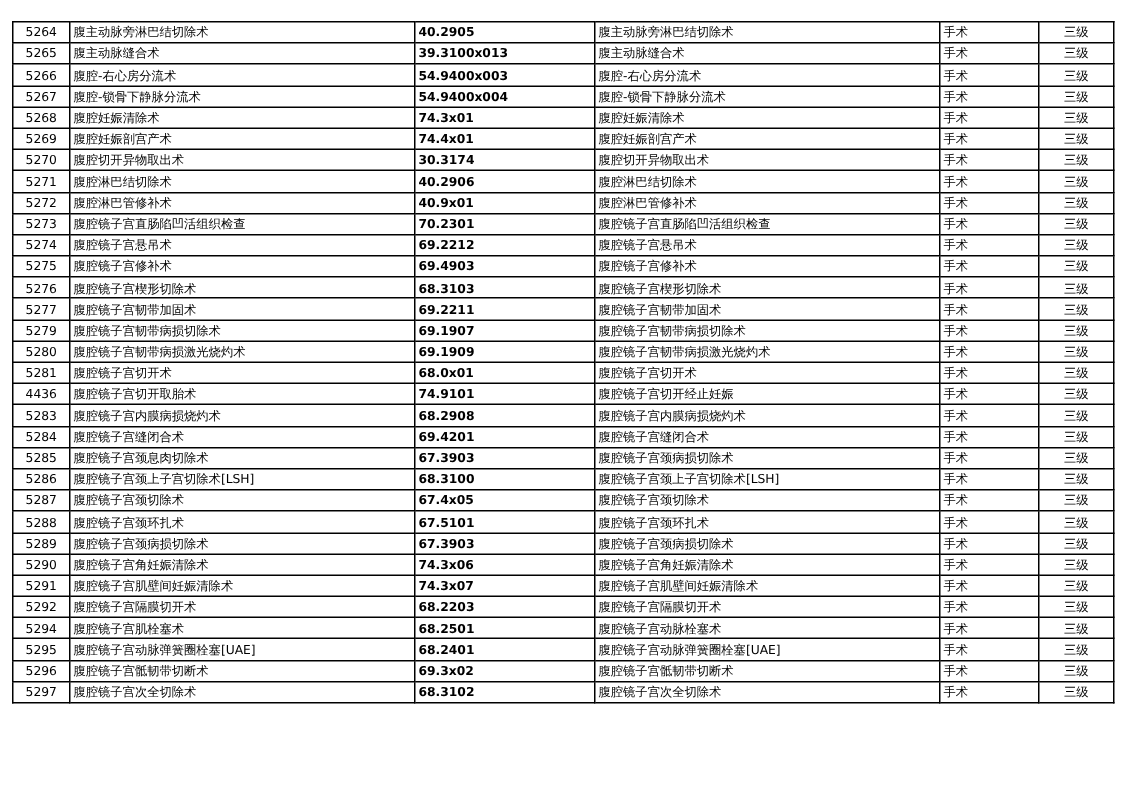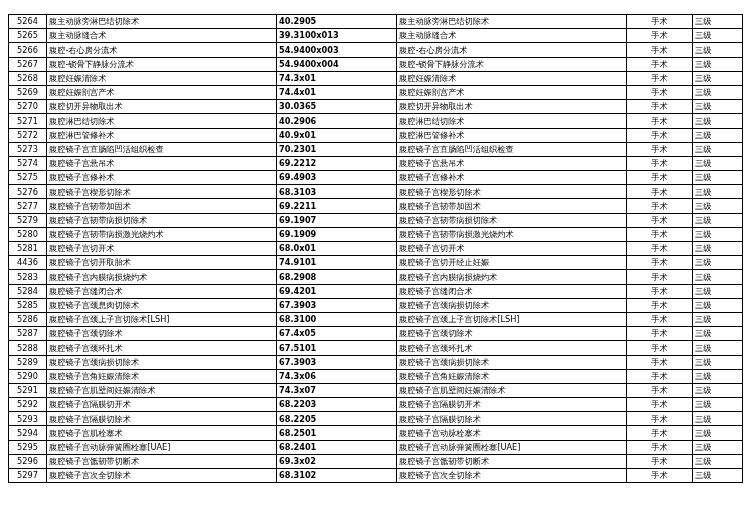--- a/index.html
+++ b/index.html
@@ -41,22 +41,22 @@
   col.c-name   { width: 230px; }
   col.c-icd    { width: 120px; }
   col.c-name2  { width: 230px; }
   col.c-type   { width: 66px; }
   col.c-level  { width: 50px; }
 
   td.code  { text-align: center; }
   td.name  { text-align: left; }
   td.icd   { text-align: left; font-weight: bold; }
   td.name2 { text-align: left; }
-  td.type  { text-align: center; }
-  td.level { text-align: left; }
+  td.type  { }
+  td.level { text-align: center; }
 </style>
 </head>
 <body>
 
 <div class="page">
   <table class="reg">
     <colgroup>
       <col class="c-code">
       <col class="c-name">
       <col class="c-icd">
@@ -109,21 +109,21 @@
           <td class="code">5269</td>
           <td class="name">腹腔妊娠剖宫产术</td>
           <td class="icd">74.4x01</td>
           <td class="name2">腹腔妊娠剖宫产术</td>
           <td class="type">手术</td>
           <td class="level">三级</td>
         </tr>
         <tr>
           <td class="code">5270</td>
           <td class="name">腹腔切开异物取出术</td>
-          <td class="icd">30.0365</td>
+          <td class="icd">30.3174</td>
           <td class="name2">腹腔切开异物取出术</td>
           <td class="type">手术</td>
           <td class="level">三级</td>
         </tr>
         <tr>
           <td class="code">5271</td>
           <td class="name">腹腔淋巴结切除术</td>
           <td class="icd">40.2906</td>
           <td class="name2">腹腔淋巴结切除术</td>
           <td class="type">手术</td>
@@ -279,28 +279,20 @@
           <td class="icd">74.3x07</td>
           <td class="name2">腹腔镜子宫肌壁间妊娠清除术</td>
           <td class="type">手术</td>
           <td class="level">三级</td>
         </tr>
         <tr>
           <td class="code">5292</td>
           <td class="name">腹腔镜子宫隔膜切开术</td>
           <td class="icd">68.2203</td>
           <td class="name2">腹腔镜子宫隔膜切开术</td>
-          <td class="type">手术</td>
-          <td class="level">三级</td>
-        </tr>
-        <tr>
-          <td class="code">5293</td>
-          <td class="name">腹腔镜子宫隔膜切除术</td>
-          <td class="icd">68.2205</td>
-          <td class="name2">腹腔镜子宫隔膜切除术</td>
           <td class="type">手术</td>
           <td class="level">三级</td>
         </tr>
         <tr>
           <td class="code">5294</td>
           <td class="name">腹腔镜子宫肌栓塞术</td>
           <td class="icd">68.2501</td>
           <td class="name2">腹腔镜子宫动脉栓塞术</td>
           <td class="type">手术</td>
           <td class="level">三级</td>

